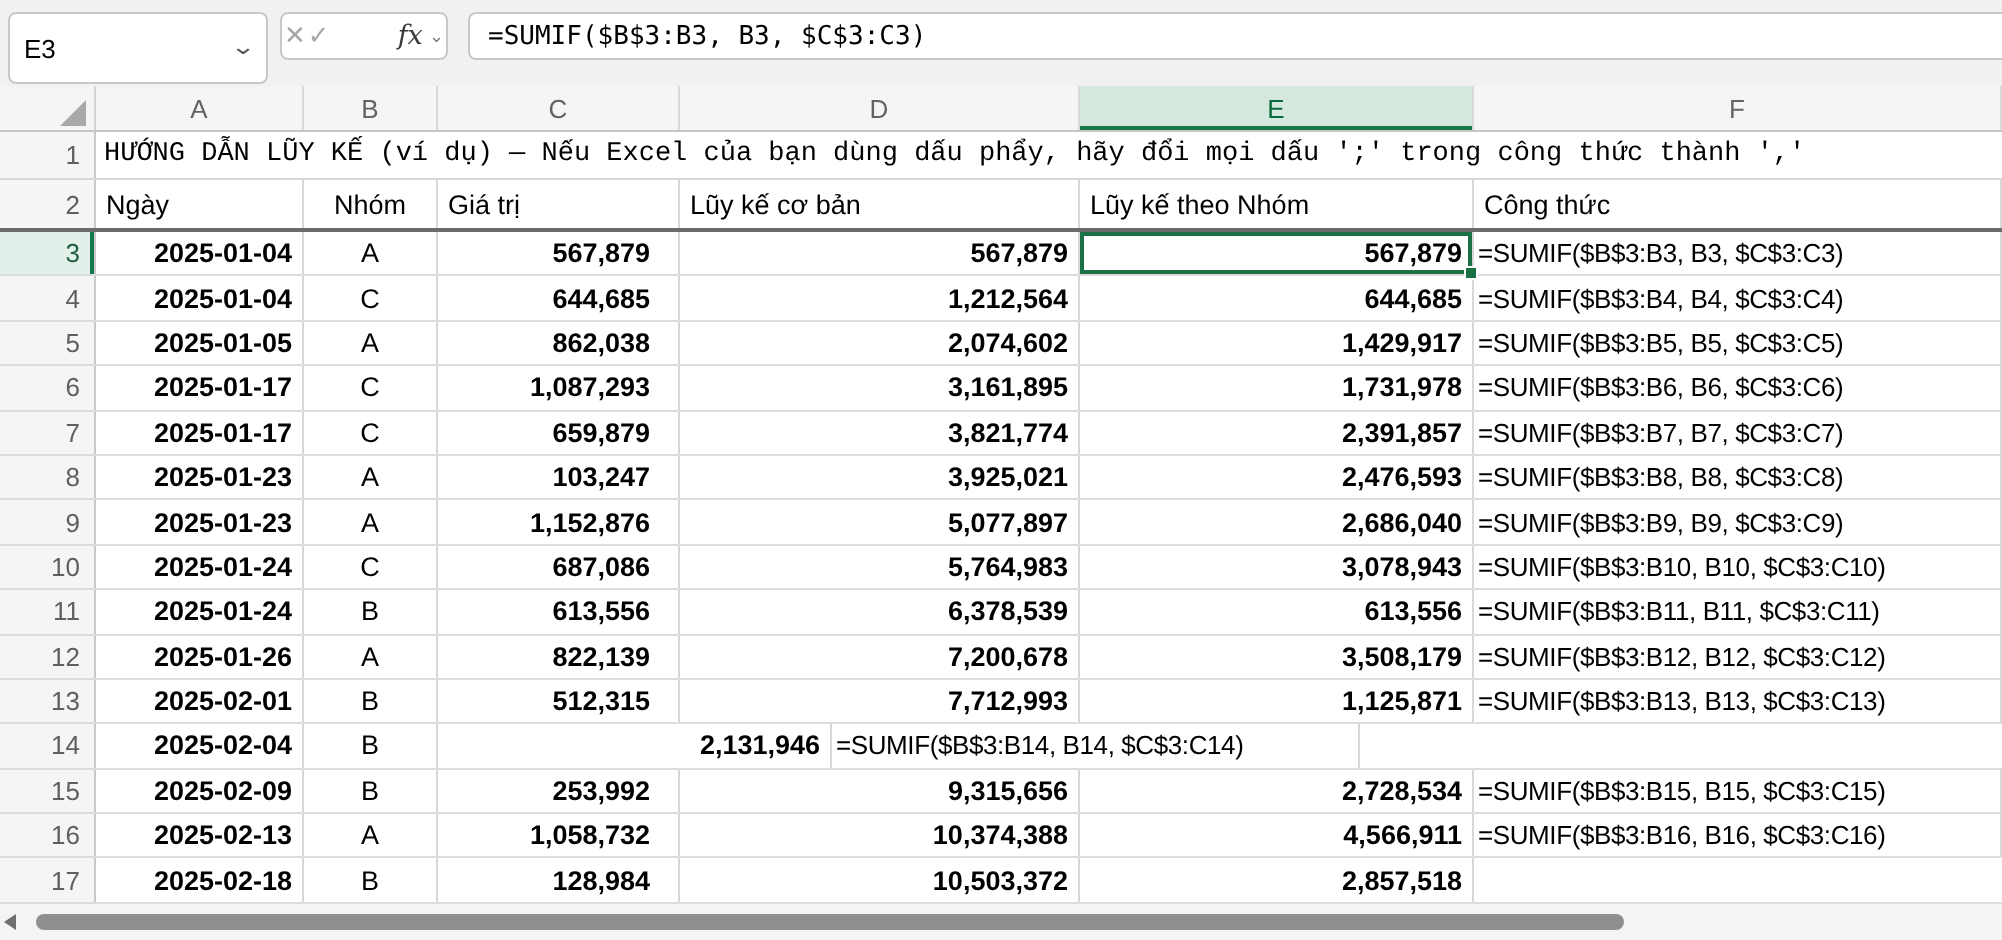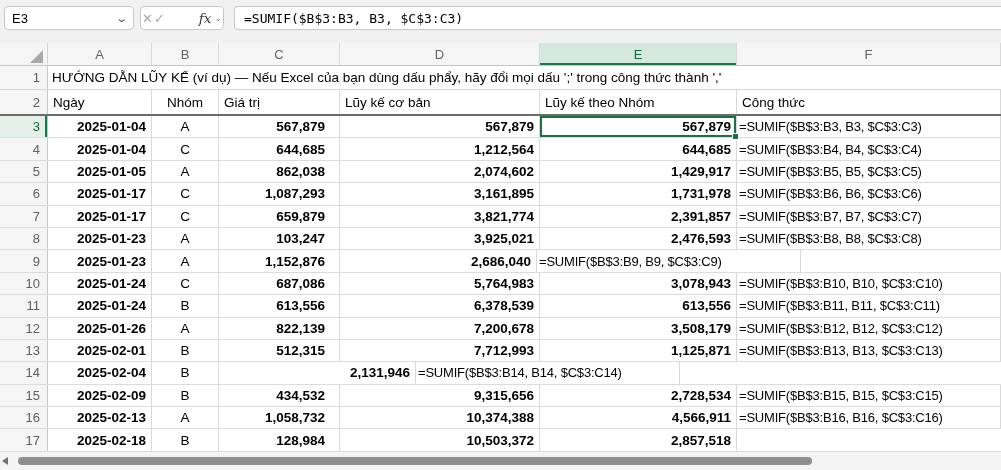--- a/index.html
+++ b/index.html
@@ -1,21 +1,21 @@
 <!DOCTYPE html>
 <html><head>
 <meta charset="utf-8">
 <style>
   * { box-sizing: border-box; margin: 0; padding: 0; }
   html,body { width:1001px; height:470px; overflow:hidden; }
   body { font-family:"Liberation Sans","DejaVu Sans",sans-serif; background:#F1F1F1; font-size:13.5px; color:#000; }
 
   
   .topbar { position:relative; height:43px; background:#F1F1F1; }
-  .name-box { position:absolute; left:4px; top:6px; width:130px; height:24px; background:#fff;
+  .name-box { position:absolute; left:4px; top:6px; width:130px; height:36px; background:#fff;
               border:1px solid #C8C8C8; border-radius:4px; display:flex; align-items:center;
               padding:0 7px; font-size:13px; }
   .name-box .chev { margin-left:auto; color:#555; font-size:11px; line-height:1; transform:scaleX(1.4); }
   .fx-group { position:absolute; left:140px; top:6px; width:84px; height:24px; background:#fff;
               border:1px solid #C8C8C8; border-radius:4px; display:flex; align-items:center;
               justify-content:space-evenly; }
   .icon-gray { color:#A6A6A6; font-size:13px; }
   .fx { color:#3a3a3a; font-size:13.5px; font-style:italic; font-family:"DejaVu Serif",serif; display:flex; align-items:center;margin-left:33px; }
   .fx .chev2 { font-style:normal; font-size:9px; color:#777; margin-left:3px; font-family:"Liberation Sans",sans-serif; }
   .formula-input { position:absolute; left:234px; top:6px; right:0; height:24px; background:#fff;
@@ -38,21 +38,21 @@
   .col-header.selected { background:#D4E8DD; color:#0C6A3D;
                          box-shadow: inset 0 -2px 0 #147A4B; }
 
   
   .row { display:flex; background:#fff; }
   .gutter { background:#F5F5F5; border-right:1px solid #C9C9C9; color:#5f5f5f; font-size:13px;
             display:flex; align-items:center; justify-content:flex-end; padding-right:7px; }
   .gutter.selected { background:#E2F0E9; color:#1E6041; box-shadow: inset -2px 0 0 #147A4B; }
 
   .note-row { height:24px; border-bottom:1px solid #D8D8D8; }
-  .note-text { flex:1; display:flex; align-items:center; padding-left:4px; white-space:nowrap; overflow:hidden; }
+  .note-text { flex:1; display:flex; align-items:center; padding-left:4px; white-space:nowrap; overflow:hidden;font-family:Liberation Mono, monospace; }
 
   .header-row { height:26px; border-bottom:2px solid #6B6B6B; }
   .header-row .cell { font-weight:400; }
 
   .data-row { height:22.4px; border-bottom:1px solid #DCDCDC; }
 
   .cell { display:flex; align-items:center; border-right:1px solid #D8D8D8;
           padding:0 5px; white-space:nowrap; overflow:hidden; }
   .al-r { justify-content:flex-end;font-weight:bold; }
   .al-c { justify-content:center; }
@@ -173,20 +173,21 @@
         <div class="cell w-c al-r c-pad">103,247</div>
         <div class="cell w-d al-r">3,925,021</div>
         <div class="cell w-e al-r">2,476,593</div>
         <div class="cell w-f f-cell">=SUMIF($B$3:B8, B8, $C$3:C8)</div>
       </div>
       <div class="row data-row">
         <div class="gutter w-gutter">9</div>
         <div class="cell w-a al-r">2025-01-23</div>
         <div class="cell w-b al-c">A</div>
         <div class="cell w-c al-r c-pad">1,152,876</div>
+        <div class="cell w-d al-r">5,077,897</div>
         <div class="cell w-e al-r">2,686,040</div>
         <div class="cell w-f f-cell">=SUMIF($B$3:B9, B9, $C$3:C9)</div>
       </div>
       <div class="row data-row">
         <div class="gutter w-gutter">10</div>
         <div class="cell w-a al-r">2025-01-24</div>
         <div class="cell w-b al-c">C</div>
         <div class="cell w-c al-r c-pad">687,086</div>
         <div class="cell w-d al-r">5,764,983</div>
         <div class="cell w-e al-r">3,078,943</div>
@@ -223,21 +224,21 @@
         <div class="gutter w-gutter">14</div>
         <div class="cell w-a al-r">2025-02-04</div>
         <div class="cell w-b al-c">B</div>
         <div class="cell w-e al-r">2,131,946</div>
         <div class="cell w-f f-cell">=SUMIF($B$3:B14, B14, $C$3:C14)</div>
       </div>
       <div class="row data-row">
         <div class="gutter w-gutter">15</div>
         <div class="cell w-a al-r">2025-02-09</div>
         <div class="cell w-b al-c">B</div>
-        <div class="cell w-c al-r c-pad">434,532</div>
+        <div class="cell w-c al-r c-pad">253,992</div>
         <div class="cell w-d al-r">9,315,656</div>
         <div class="cell w-e al-r">2,728,534</div>
         <div class="cell w-f f-cell">=SUMIF($B$3:B15, B15, $C$3:C15)</div>
       </div>
       <div class="row data-row">
         <div class="gutter w-gutter">16</div>
         <div class="cell w-a al-r">2025-02-13</div>
         <div class="cell w-b al-c">A</div>
         <div class="cell w-c al-r c-pad">1,058,732</div>
         <div class="cell w-d al-r">10,374,388</div>

